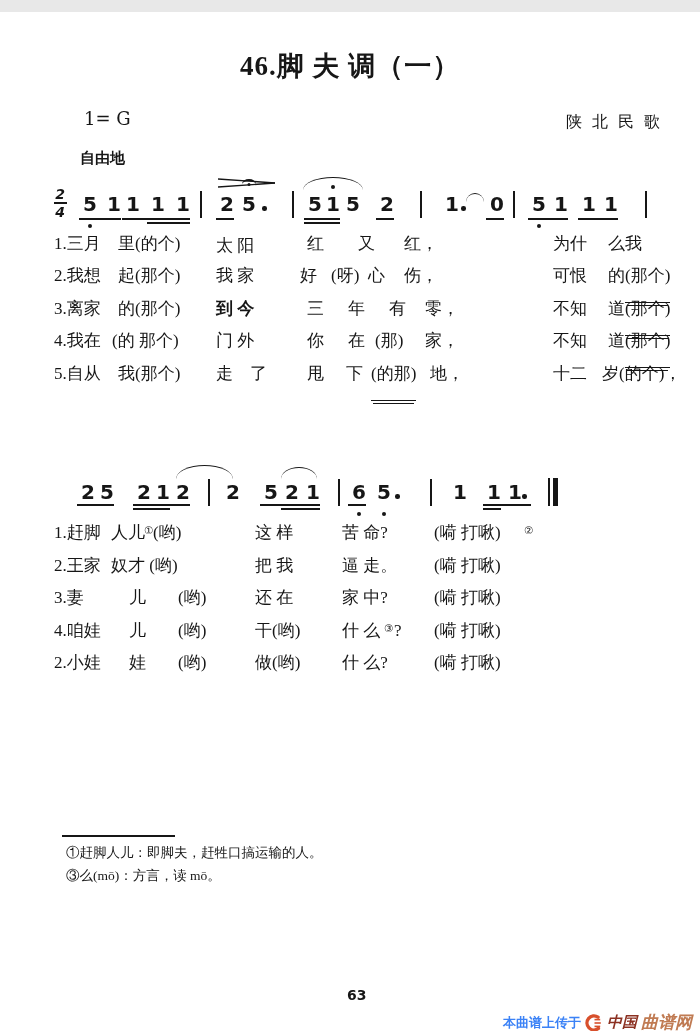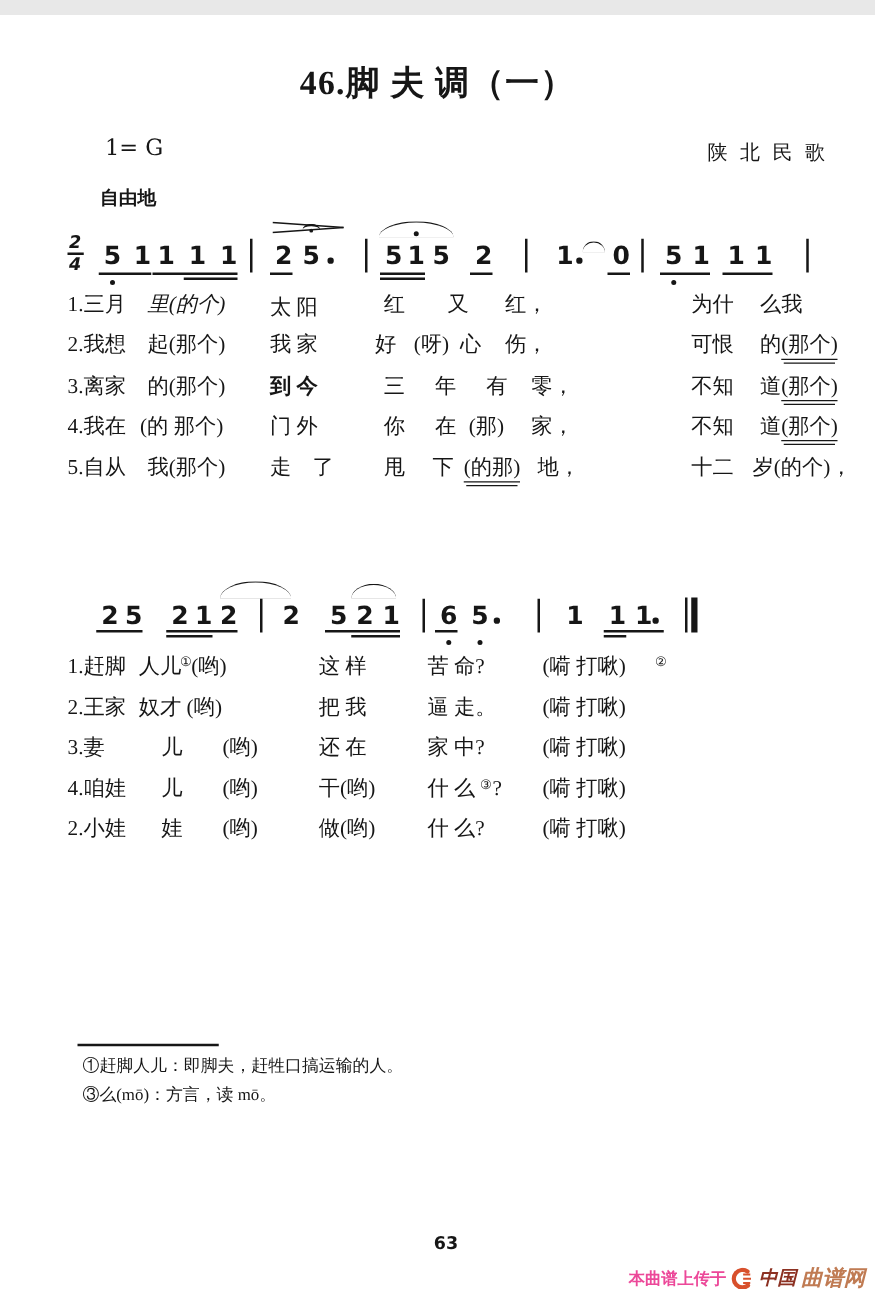--- a/index.html
+++ b/index.html
@@ -35,31 +35,31 @@
   .arc{position:absolute;border-top:1.6px solid #161616;
        border-radius:50% 50% 0 0 / 100% 100% 0 0;}
   .hairpin{position:absolute;}
   .timesig{position:absolute;top:15px;display:flex;flex-direction:column;align-items:center;width:16px;}
   .ts-num{font-family:"DejaVu Sans",sans-serif;font-weight:bold;font-size:14px;line-height:14px;}
   .ts-line{width:13px;height:1.6px;background:#161616;margin:1px 0;}
 
   
   .lyric{position:absolute;font-size:17px;line-height:20px;white-space:pre;}
   .lyric.sup{font-size:10.5px;}
-  .u2{border-bottom:1px solid currentColor;padding-bottom:1px;}
+  .u2{border-bottom:1px solid currentColor;padding-bottom:16px;}
   .u2::after{content:"";position:absolute;left:2px;right:2px;bottom:-4px;
              border-top:1px solid currentColor;}
 
   
   .fn-rule{position:absolute;left:62px;top:823px;width:113px;height:2px;background:#161616;}
   .footnotes{position:absolute;left:66px;top:830px;font-size:13.5px;line-height:22.5px;}
   .pageno{position:absolute;left:347px;top:975px;font-size:14px;font-weight:bold;
           font-family:"DejaVu Sans",sans-serif;}
   .watermark{position:absolute;right:8px;top:999px;display:flex;align-items:center;gap:4px;}
-  .wm-prefix{font-size:13px;font-weight:bold;color:#ec4899;
+  .wm-prefix{font-size:13px;font-weight:bold;color:#3b82f6;
              font-family:"Liberation Sans","DejaVu Sans",sans-serif;}
   .wm-site1{font-size:15px;font-weight:bold;font-style:italic;color:#8c3122;}
   .wm-site2{font-size:17px;font-weight:bold;font-style:italic;color:#c07b53;}
   .logo{display:inline-flex;}
 </style>
 </head>
 <body>
 
 <div class="page">
   <div class="title">46.脚 夫 调（一）</div>
@@ -148,21 +148,21 @@
         <i class="beam" style="left: 260px; width: 60px; top: 44px;"></i>
         <i class="beam" style="left: 281px; width: 39px; top: 48px;"></i>
         <i class="arc" style="left: 281px; width: 36px; top: 7px; height: 11px;"></i>
         <i class="beam" style="left: 348px; width: 18px; top: 44px;"></i>
         <i class="beam" style="left: 483px; width: 48px; top: 44px;"></i>
         <i class="beam" style="left: 483px; width: 18px; top: 48px;"></i>
       </div>
     </div>
   <div id="lyrics">
       <span class="lyric" style="left: 54px; top: 222px;">1.三月</span>
-      <span class="lyric" style="left: 118px; top: 222px; font-style: italic;">里(的个)</span>
+      <span class="lyric" style="left: 118px; top: 222px;">里(的个)</span>
       <span class="lyric" style="left: 216px; top: 224px;">太 阳</span>
       <span class="lyric" style="left: 307px; top: 222px;">红</span>
       <span class="lyric" style="left: 358px; top: 222px;">又</span>
       <span class="lyric" style="left: 404px; top: 222px;">红，</span>
       <span class="lyric" style="left: 553px; top: 222px;">为什</span>
       <span class="lyric" style="left: 608px; top: 222px;">么我</span>
       <span class="lyric" style="left: 54px; top: 254px;">2.我想</span>
       <span class="lyric" style="left: 118px; top: 254px;">起(那个)</span>
       <span class="lyric" style="left: 216px; top: 254px;">我 家</span>
       <span class="lyric" style="left: 300px; top: 254px;">好</span>

